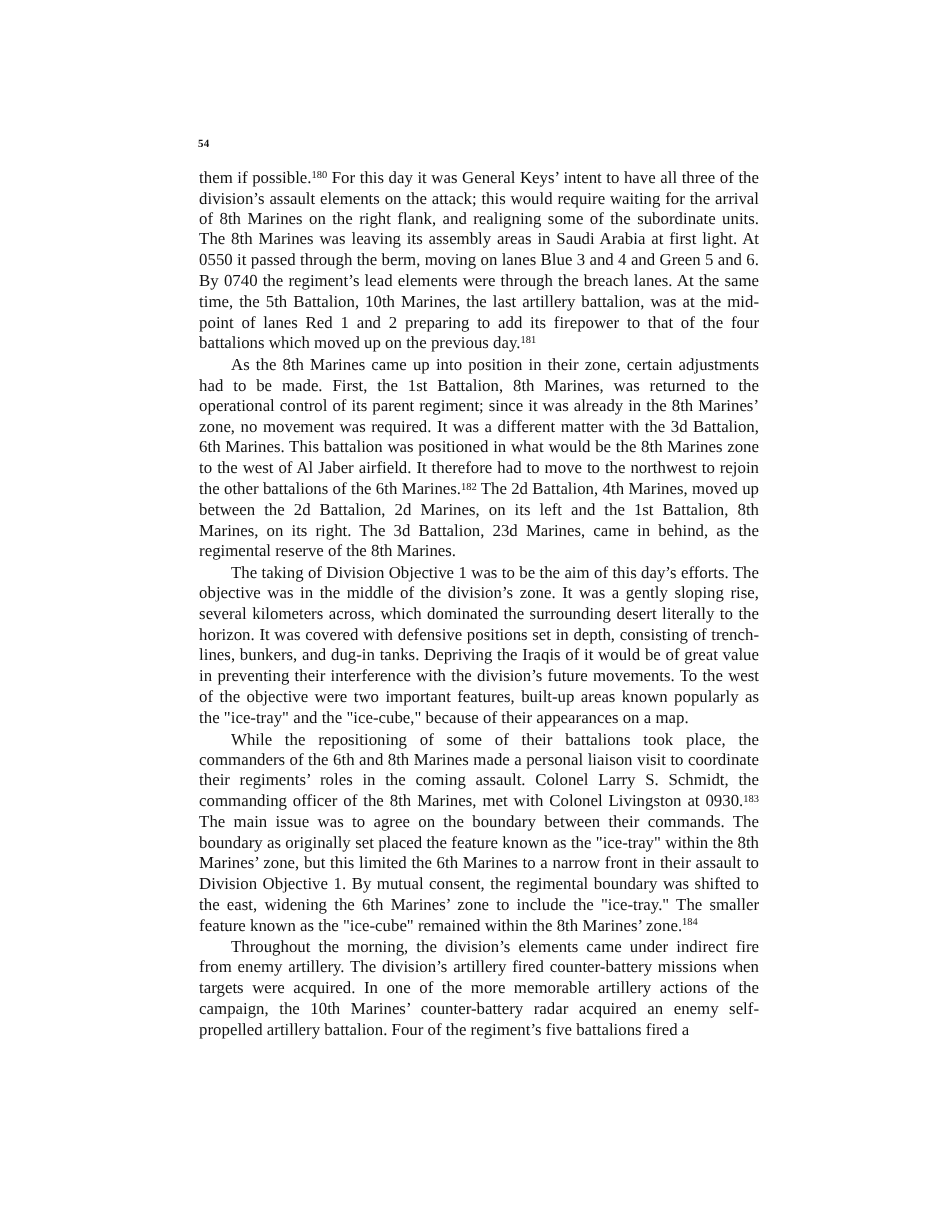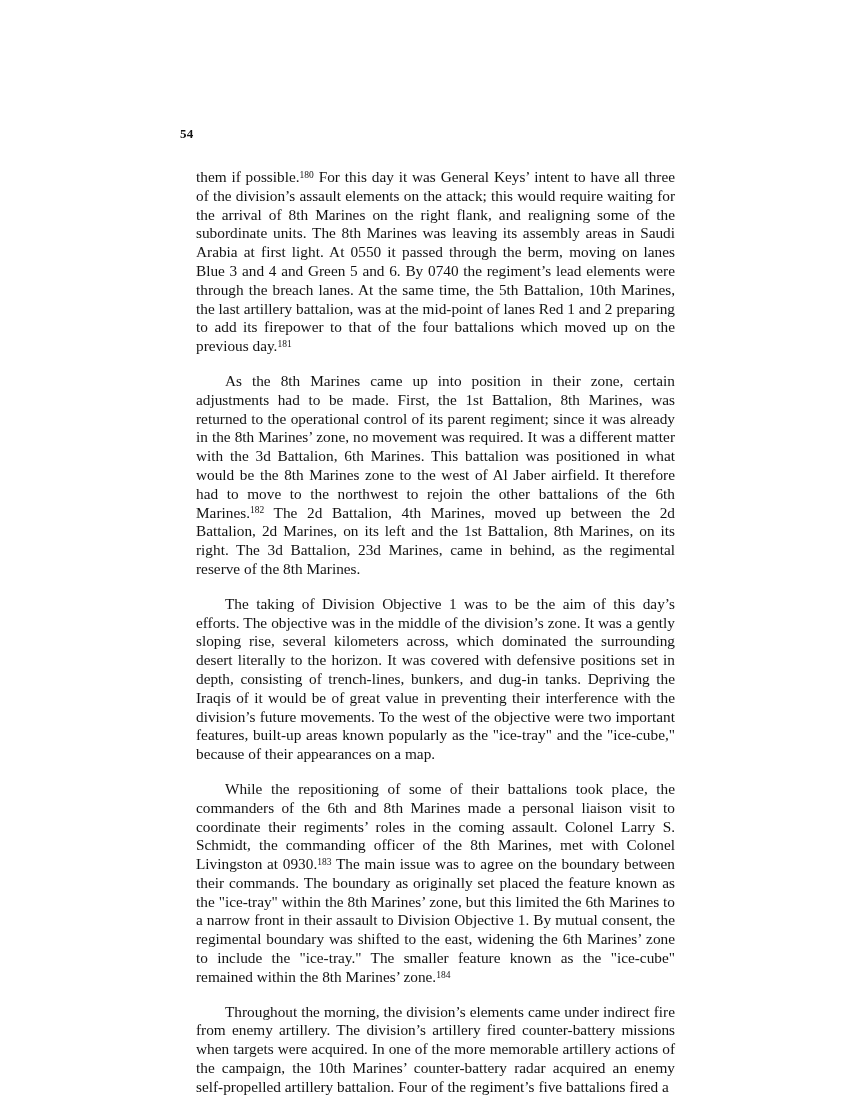--- a/index.html
+++ b/index.html
@@ -17,37 +17,37 @@
   }
   .page-header {
     position: absolute;
     left: 180px;
     top: 126px;
     width: 511px;
     display: flex;
     justify-content: space-between;
     align-items: baseline;
     font-family: "Liberation Serif", serif;
-    font-size: 13px;
+    font-size: 10px;
     font-weight: bold;
     letter-spacing: 0.2px;
   }
   .body-text {
     position: absolute;
     left: 180px;
     top: 152px;
     width: 511px;
     font-family: "Liberation Serif", serif;
     font-size: 15.3px;
     line-height: 18.8px;
     text-align: justify;
     color: #121212;
   }
   .body-text p.para {
-    margin: 16px;
+    margin: 1px;
     padding: 0;
     text-indent: 29px;
   }
   .body-text p.para.no-indent {
     text-indent: 0;
   }
   .body-text sup {
     font-size: 9.5px;
     line-height: 0;
     vertical-align: baseline;

